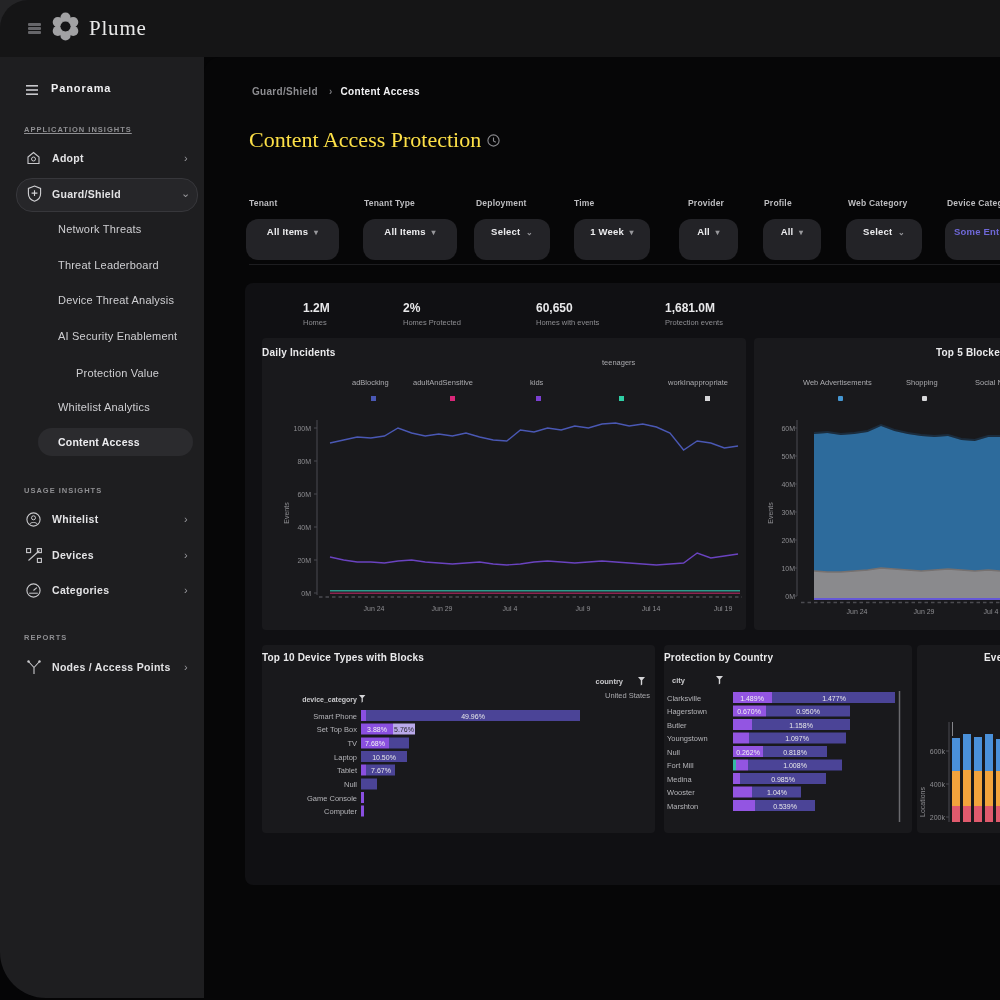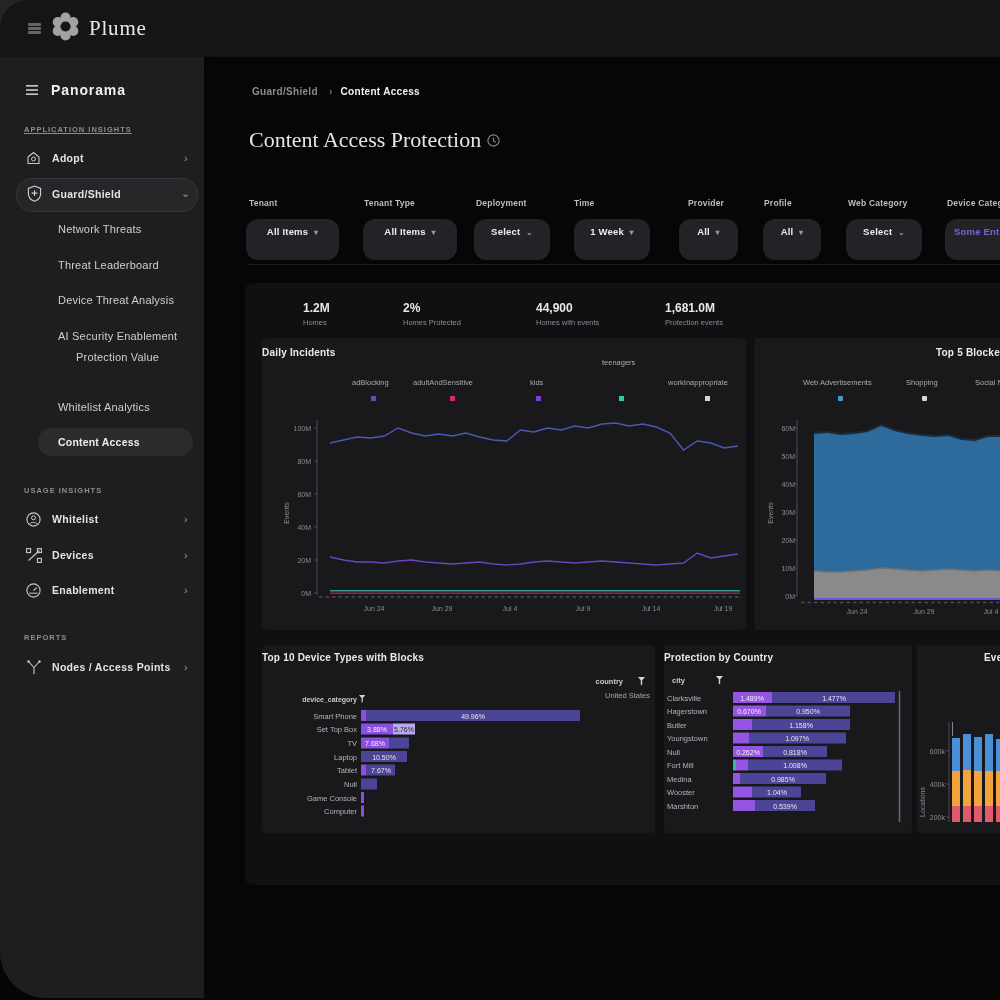--- a/index.html
+++ b/index.html
@@ -50,21 +50,21 @@
     </g>
     <circle cx="16.5" cy="16.5" r="5" fill="#151516"></circle>
   </svg>
   <div class="t serif" style="left:89px;top:16px;font-size:21px;color:#e9e9e9;letter-spacing:.8px;">Plume</div>
 
   <svg class="abs" style="left:26px;top:85px" width="12" height="10" viewBox="0 0 12 10">
     <rect x="0" y="0" width="12" height="1.6" fill="#c9c9cc"></rect>
     <rect x="0" y="4.2" width="12" height="1.6" fill="#c9c9cc"></rect>
     <rect x="0" y="8.4" width="12" height="1.6" fill="#c9c9cc"></rect>
   </svg>
-  <div class="t" style="left:51px;top:82px;font-size:14px;font-weight:700;color:#f0f0f2;letter-spacing:.9px;">Panorama</div>
+  <div class="t" style="left:51px;top:82px;font-size:11px;font-weight:700;color:#f0f0f2;letter-spacing:.9px;">Panorama</div>
 
   <div class="t nav-label" style="left:24px;top:125px;text-decoration:underline;">APPLICATION INSIGHTS</div>
 
   <svg class="abs" style="left:26px;top:151px" width="15" height="14" viewBox="0 0 15 14">
     <path d="M2 6 L7.5 1.5 L13 6 L13 12.5 L2 12.5 Z" fill="none" stroke="#c9c9cc" stroke-width="1.1"></path>
     <circle cx="7.5" cy="8" r="2" fill="none" stroke="#c9c9cc" stroke-width="1"></circle>
   </svg>
   <div class="t nav-item" style="left:52px;top:152px;">Adopt</div>
   <div class="t chev" style="left:184px;top:152px;">›</div>
 
@@ -73,21 +73,21 @@
     <path d="M7.5 1 L13.6 3.4 L13.6 8.5 C13.6 12.5 10.9 15.2 7.5 16.2 C4.1 15.2 1.4 12.5 1.4 8.5 L1.4 3.4 Z" fill="none" stroke="#d2d2d5" stroke-width="1.1"></path>
     <path d="M7.5 5.2 L7.5 11 M4.6 8.1 L10.4 8.1" stroke="#d2d2d5" stroke-width="1.1"></path>
   </svg>
   <div class="t nav-item" style="left:52px;top:188px;">Guard/Shield</div>
   <div class="t chev" style="left:181px;top:187px;">⌄</div>
 
   <div class="t nav-sub" style="left:58px;top:223px;">Network Threats</div>
   <div class="t nav-sub" style="left:58px;top:259px;">Threat Leaderboard</div>
   <div class="t nav-sub" style="left:58px;top:294px;">Device Threat Analysis</div>
   <div class="t nav-sub" style="left:58px;top:330px;">AI Security Enablement</div>
-  <div class="t nav-sub" style="left:58px;top:351px;padding-left:18px;">Protection Value</div>
+  <div class="t nav-sub" style="left:58px;top:367px;padding-left:18px;">Protection Value</div>
   <div class="t nav-sub" style="left:58px;top:401px;">Whitelist Analytics</div>
   <div class="abs" style="left:38px;top:428px;width:155px;height:28px;background:#2b2b2e;border-radius:14px;"></div>
   <div class="t nav-sub" style="left:58px;top:436px;color:#ededf0;font-weight:700;font-size:10.5px;">Content Access</div>
 
   <div class="t nav-label" style="left:24px;top:486px;">USAGE INSIGHTS</div>
 
   <svg class="abs" style="left:26px;top:512px" width="15" height="15" viewBox="0 0 15 15">
     <circle cx="7.5" cy="7.5" r="6.6" fill="none" stroke="#c9c9cc" stroke-width="1.1"></circle>
     <circle cx="7.5" cy="5.8" r="2" fill="none" stroke="#c9c9cc" stroke-width="1"></circle>
     <path d="M3.8 12.2 C4.4 9.9 10.6 9.9 11.2 12.2" fill="none" stroke="#c9c9cc" stroke-width="1"></path>
@@ -102,36 +102,36 @@
     <rect x="11.4" y="10.4" width="4" height="4" fill="none" stroke="#c9c9cc" stroke-width="1.1"></rect>
   </svg>
   <div class="t nav-item" style="left:52px;top:549px;">Devices</div>
   <div class="t chev" style="left:184px;top:549px;">›</div>
 
   <svg class="abs" style="left:26px;top:583px" width="15" height="15" viewBox="0 0 15 15">
     <circle cx="7.5" cy="7.5" r="6.6" fill="none" stroke="#c9c9cc" stroke-width="1.1"></circle>
     <path d="M7.5 7.5 L10.8 4.6" stroke="#c9c9cc" stroke-width="1.1"></path>
     <path d="M3.2 10.2 L11.8 10.2" stroke="#c9c9cc" stroke-width="1"></path>
   </svg>
-  <div class="t nav-item" style="left:52px;top:584px;">Enablement</div>
+  <div class="t nav-item" style="left:52px;top:584px;">Categories</div>
   <div class="t chev" style="left:184px;top:584px;">›</div>
 
   <div class="t nav-label" style="left:24px;top:633px;">REPORTS</div>
 
   <svg class="abs" style="left:27px;top:660px" width="14" height="15" viewBox="0 0 14 15">
     <path d="M7 14 L7 7.5 M7 7.5 L1.5 1.5 M7 7.5 L12.5 1.5" fill="none" stroke="#c9c9cc" stroke-width="1.1"></path>
     <circle cx="1.5" cy="1.5" r="1.2" fill="#c9c9cc"></circle>
     <circle cx="12.5" cy="1.5" r="1.2" fill="#c9c9cc"></circle>
   </svg>
   <div class="t nav-item" style="left:52px;top:661px;">Nodes / Access Points</div>
   <div class="t chev" style="left:184px;top:661px;">›</div>
 
   <div class="t" style="left:252px;top:86px;font-size:10px;font-weight:700;color:#8c8c90;letter-spacing:.3px;">Guard/Shield
     <span style="color:#77777b;padding:0 8px;">›</span><span style="color:#f2f2f4;">Content Access</span></div>
-  <div class="t serif" style="left:249px;top:127px;font-size:22px;color:#e5e5e5;">Content Access Protection</div>
+  <div class="t serif" style="left:249px;top:127px;font-size:22px;color:#fde047;">Content Access Protection</div>
   <svg class="abs" style="left:487px;top:134px" width="13" height="13" viewBox="0 0 13 13">
     <circle cx="6.5" cy="6.5" r="5.6" fill="none" stroke="#8a8a8e" stroke-width="1.1"></circle>
     <path d="M6.5 3.4 L6.5 7 L8.8 8.2" fill="none" stroke="#8a8a8e" stroke-width="1.1"></path>
   </svg>
 
   <div class="t flabel" style="left:249px;top:198px;">Tenant</div>
   <div class="t flabel" style="left:364px;top:198px;">Tenant Type</div>
   <div class="t flabel" style="left:476px;top:198px;">Deployment</div>
   <div class="t flabel" style="left:574px;top:198px;">Time</div>
   <div class="t flabel" style="left:688px;top:198px;">Provider</div>
@@ -165,21 +165,21 @@
     </div>
 
   <div class="abs" style="left:249px;top:264px;width:751px;height:1px;background:#1d1d20;"></div>
 
   <div class="abs" style="left:245px;top:283px;width:755px;height:602px;background:#101013;border-radius:8px 0 0 8px;"></div>
 
   <div class="t" style="left:303px;top:301px;font-size:12px;font-weight:700;color:#e8e8ea;">1.2M</div>
   <div class="t axis" style="left:303px;top:318px;font-size:7.5px;">Homes</div>
   <div class="t" style="left:403px;top:301px;font-size:12px;font-weight:700;color:#e8e8ea;">2%</div>
   <div class="t axis" style="left:403px;top:318px;font-size:7.5px;">Homes Protected</div>
-  <div class="t" style="left:536px;top:301px;font-size:12px;font-weight:700;color:#e8e8ea;">44,900</div>
+  <div class="t" style="left:536px;top:301px;font-size:12px;font-weight:700;color:#e8e8ea;">60,650</div>
   <div class="t axis" style="left:536px;top:318px;font-size:7.5px;">Homes with events</div>
   <div class="t" style="left:665px;top:301px;font-size:12px;font-weight:700;color:#e8e8ea;">1,681.0M</div>
   <div class="t axis" style="left:665px;top:318px;font-size:7.5px;">Protection events</div>
 
   <div class="card" style="left:262px;top:338px;width:484px;height:292px;"></div>
   <div class="ctitle" style="left:262px;top:347px;width:484px;">Daily Incidents</div>
 
   <div class="t leg" style="left:352px;top:378px;">adBlocking</div>
   <div class="t leg" style="left:413px;top:378px;">adultAndSensitive</div>
   <div class="t leg" style="left:530px;top:378px;">kids</div>

